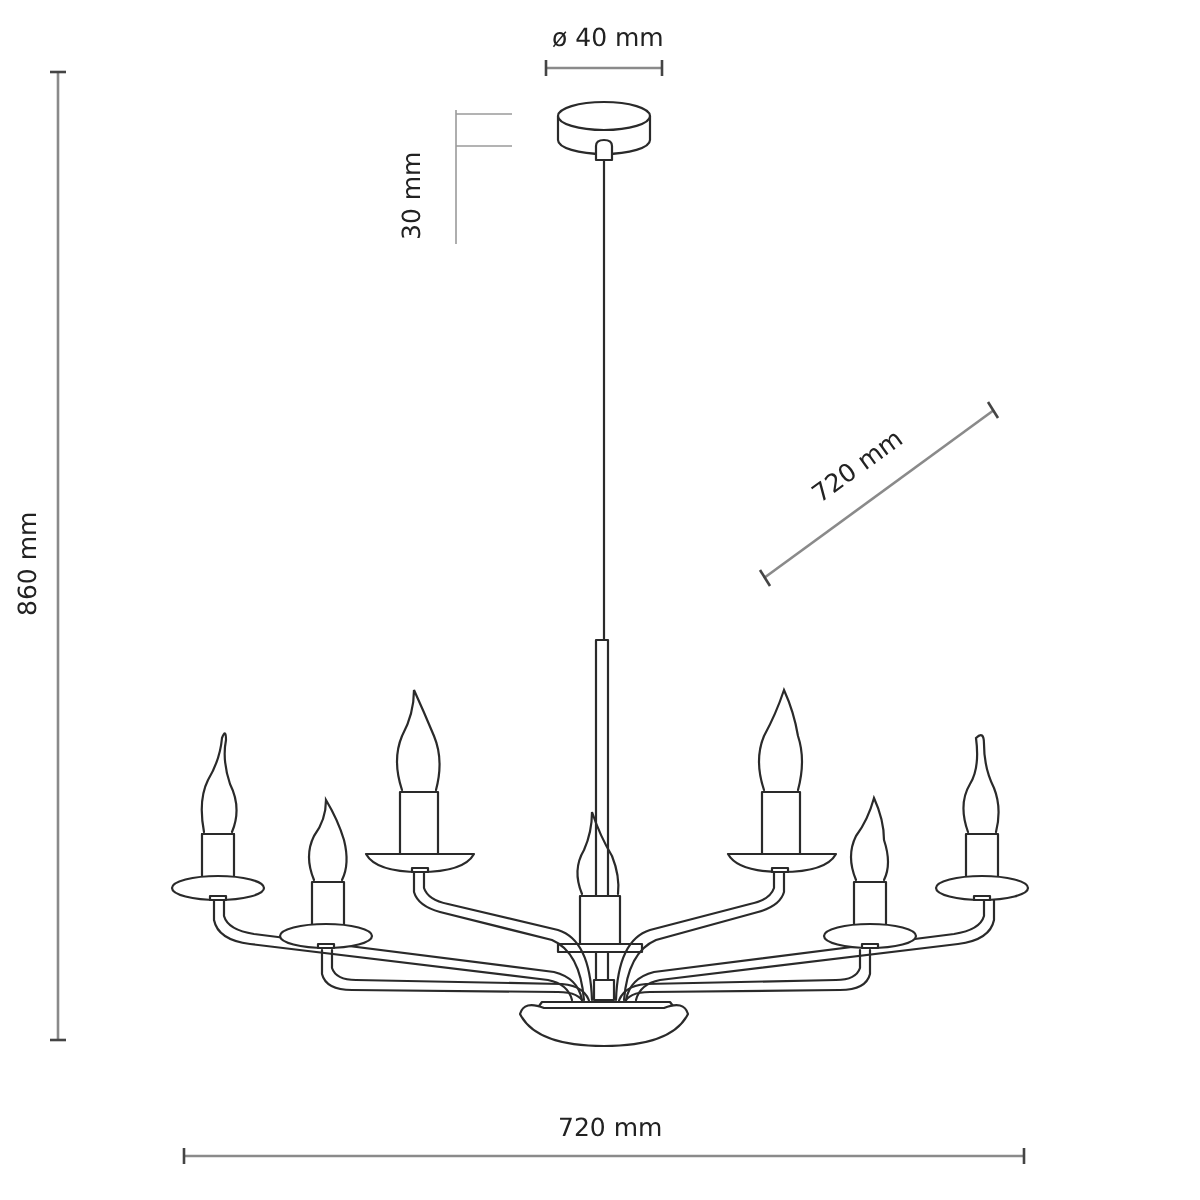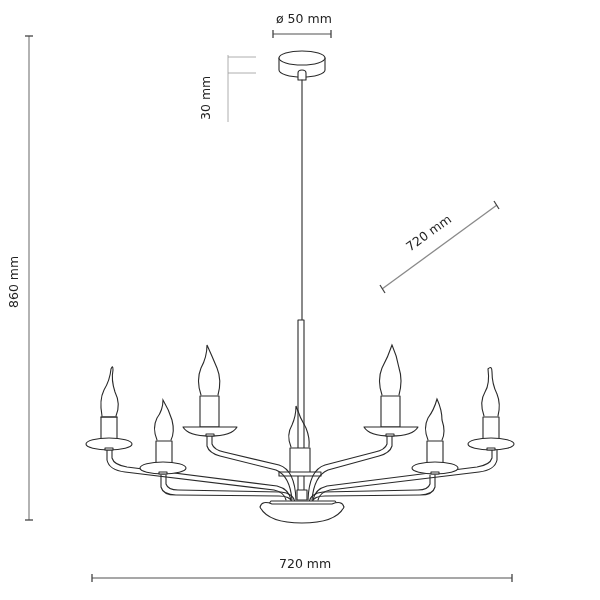--- a/index.html
+++ b/index.html
@@ -128,21 +128,21 @@
   </g>
 
   <g>
     <path class="line" d="M483,417 L483,443 L499,443 L499,417 Z"></path>
     <path class="lineNF" d="M484,416 Q479,402 485,392 Q490,384 488,369 Q492,365 492,372 Q492,384 497,394 Q501,404 498,416"></path>
     <ellipse class="line" cx="491" cy="444" rx="23" ry="6"></ellipse>
     <rect class="line" x="487" y="448" width="8" height="2"></rect>
   </g>
 </svg>
 
-<div class="label" style="left:276px; top:11px;">ø 50 mm</div>
+<div class="label" style="left:276px; top:11px;">ø 40 mm</div>
 
 <div class="label" style="left:220px; top:96px; transform-origin:0 0; transform:translate(-22px, 24px) rotate(-90deg);">30 mm</div>
 
 <div class="label" style="left:6px; top:308px; transform-origin:0 0; transform:rotate(-90deg);">860 mm</div>
 
 <div class="label" style="left:403px; top:242px; transform-origin:0 0; transform:rotate(-36deg);">720 mm</div>
 
 <div class="label" style="left:279px; top:556px;">720 mm</div>
 
 </body></html>

